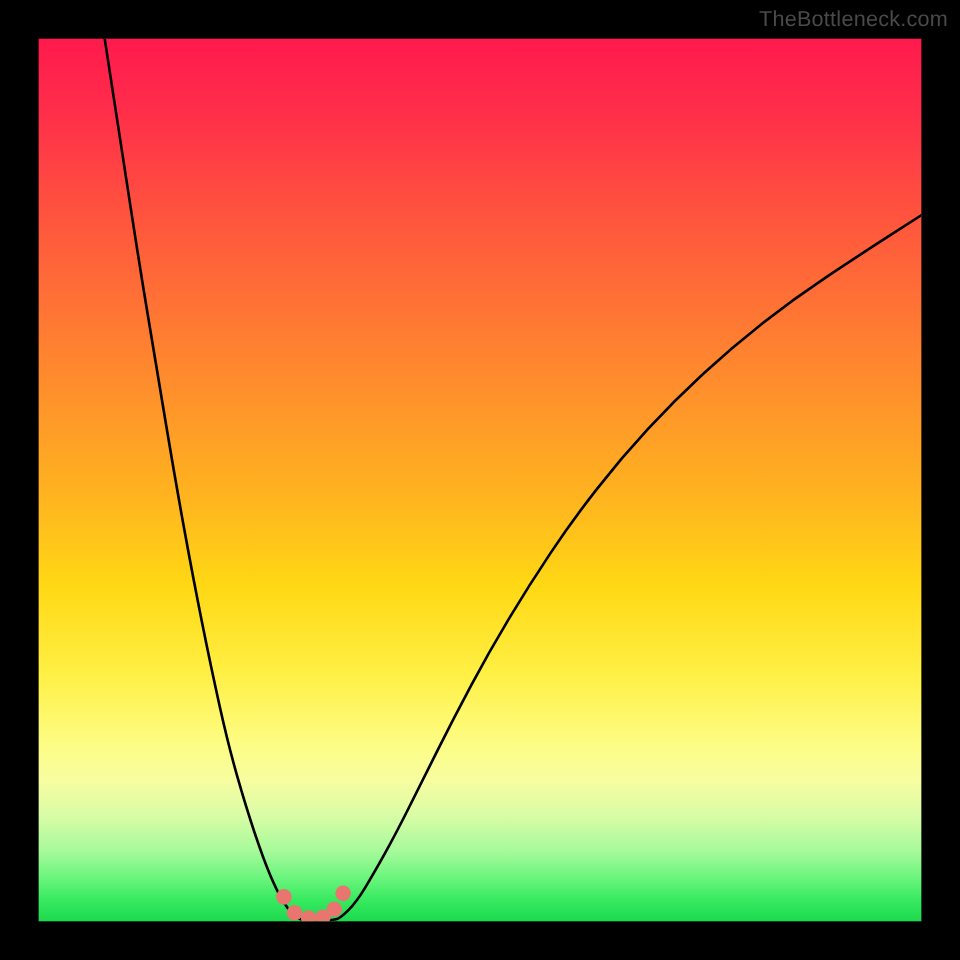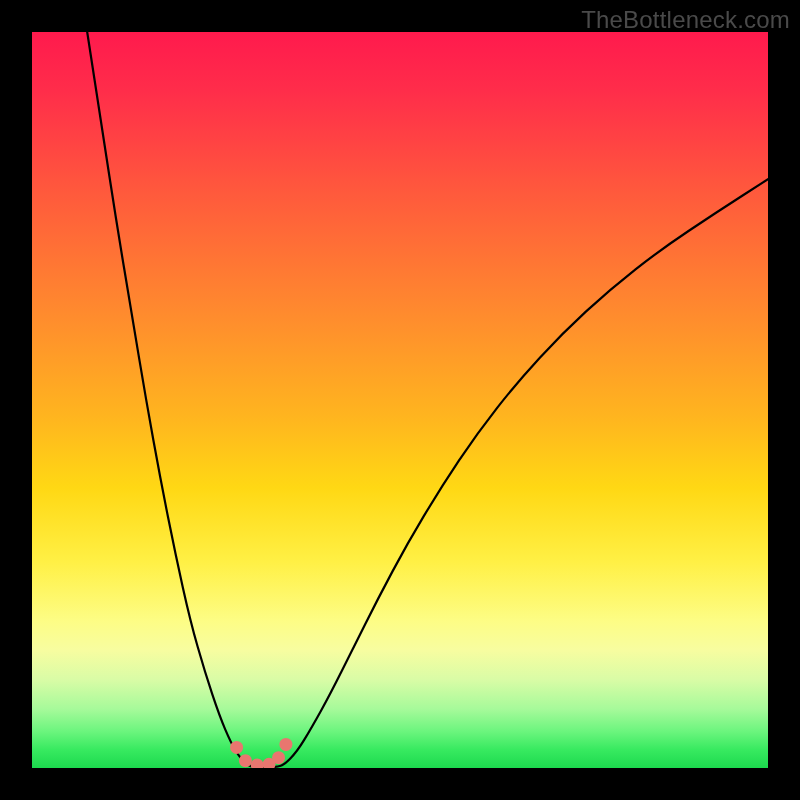--- a/index.html
+++ b/index.html
@@ -46,21 +46,21 @@
       #6cf57e 95%,
       #38ea60 97.5%,
       #1cd94e 100%
     );
   }
   .watermark {
     position: absolute;
     top: 6px;
     right: 10px;
     color: #4a4a4a;
-    font-size: 24px;
+    font-size: 18px;
     letter-spacing: 0.2px;
     font-weight: 500;
   }
   svg.curve-layer {
     position: absolute;
     top: 0; left: 0;
     width: 100%;
     height: 100%;
   }
 </style>

